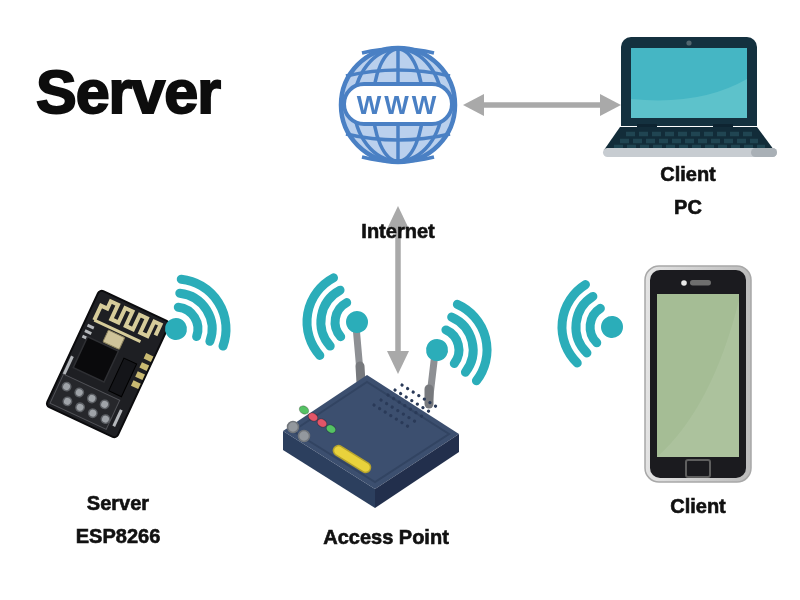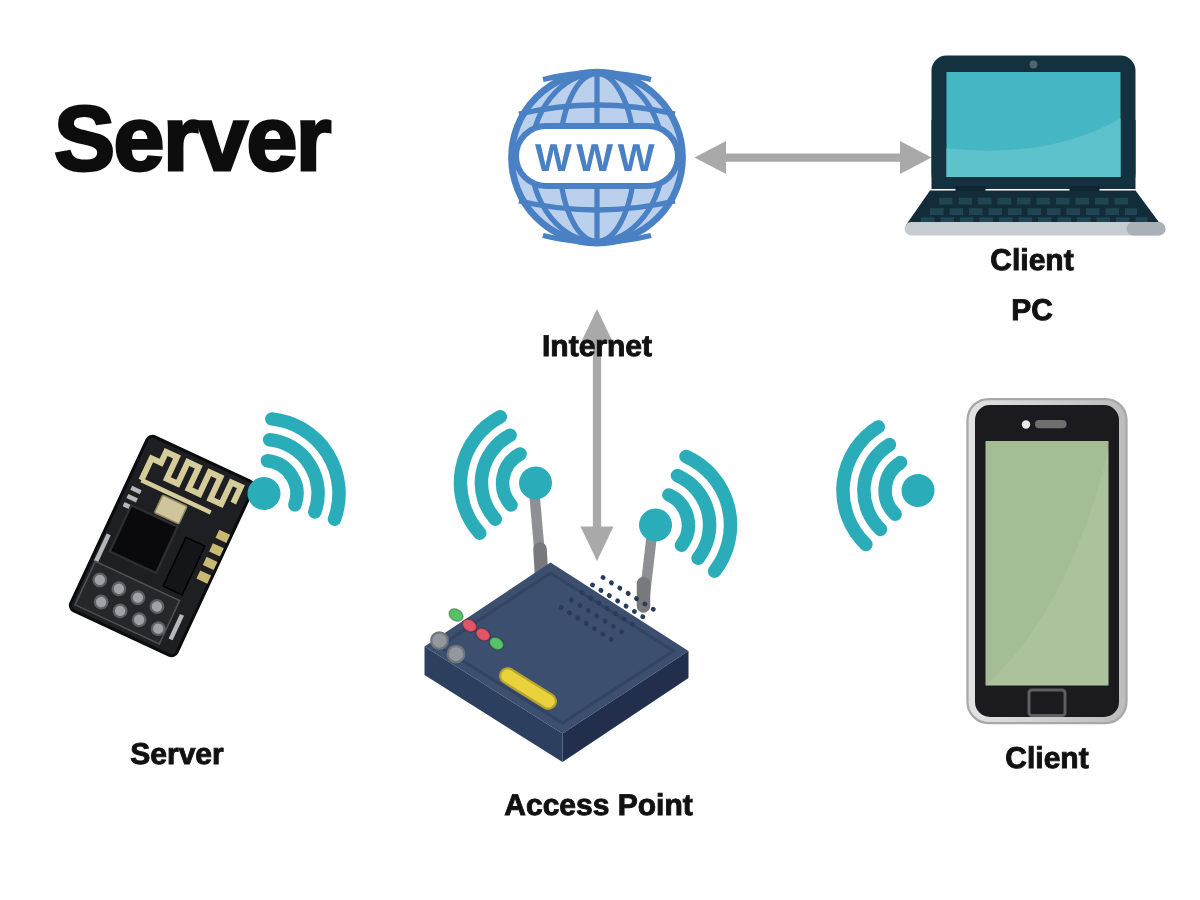--- a/index.html
+++ b/index.html
@@ -16,21 +16,21 @@
   }
   .lbl{
     position:absolute;color:#111111;font-weight:bold;
     font-size:20px;line-height:33px;text-align:center;
     transform:translateX(-50%);-webkit-text-stroke:0.6px #111111;
     white-space:nowrap;
   }
   .lbl-internet{left:398px;top:167px;margin-top:48px;}
   .lbl-clientpc{left:688px;top:158px;}
   .lbl-serveresp{left:118px;top:487px;}
-  .lbl-accesspoint{left:399px;top:521px;}
+  .lbl-accesspoint{left:386px;top:521px;}
   .lbl-clientmobile{left:698px;top:490px;}
 </style>
 </head>
 <body>
 
 <svg class="canvas" width="800" height="600" viewBox="0 0 800 600">
   <defs>
     <g id="wifi-right">
       <circle cx="0" cy="0" r="11" fill="#2badb9"></circle>
       <g fill="none" stroke="#2badb9" stroke-width="9" stroke-linecap="round">
@@ -178,20 +178,21 @@
   <div>Internet</div>
 </div>
 
 <div class="lbl lbl-clientpc">
   <div>Client</div>
   <div>PC</div>
 </div>
 
 <div class="lbl lbl-serveresp">
   <div>Server</div>
+  <div>ESP8266</div>
 </div>
 
 <div class="lbl lbl-accesspoint">
   <div>Access Point</div>
 </div>
 
 <div class="lbl lbl-clientmobile">
   <div>Client</div>
 </div>
 

